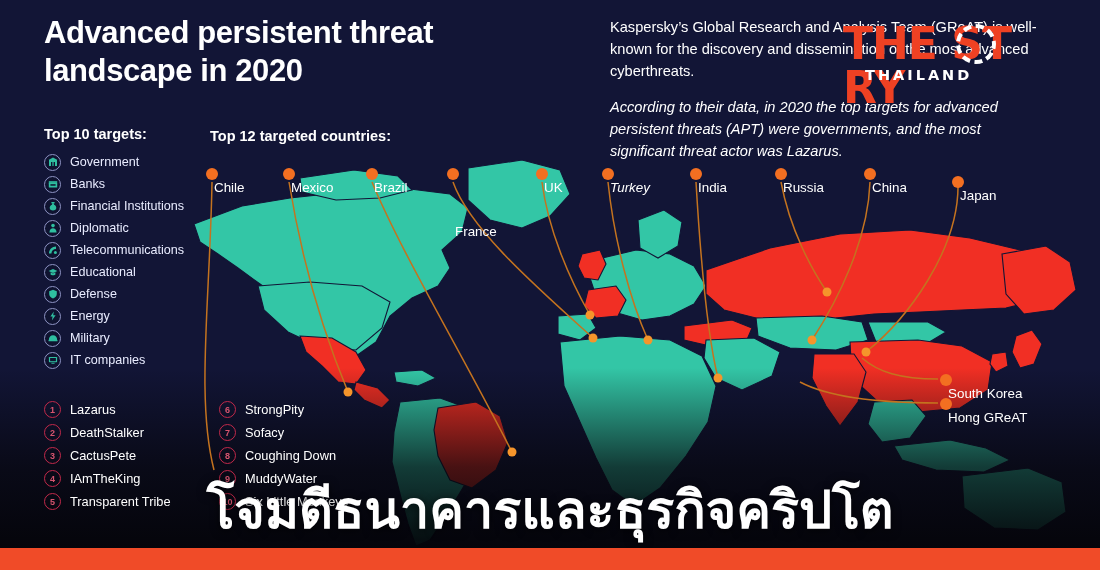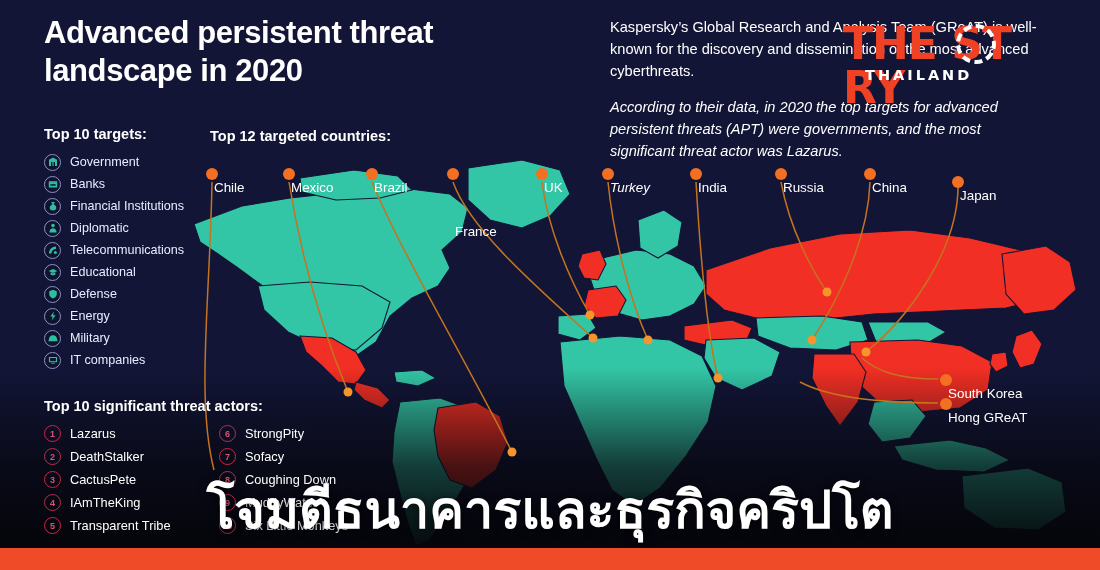--- a/index.html
+++ b/index.html
@@ -301,21 +301,20 @@
               <rect x="2.1" y="3" width="5.8" height="3.2" fill="#0f1330"></rect>
               <rect x="3.4" y="7.8" width="3.2" height="0.9" fill="#2fbfa0"></rect>
             </svg>
           </span>
           <span class="tlabel">IT companies</span>
         </div>
       </div>
   </div>
 
   <div id="actors">
-    <div class="sect-head">Top 10 significant threat actors:</div>
     <div class="acols">
       <div class="acol" id="acol-left">
           <div class="arow">
             <span class="anum">1</span>
             <span class="aname">Lazarus</span>
           </div>
           <div class="arow">
             <span class="anum">2</span>
             <span class="aname">DeathStalker</span>
           </div>

